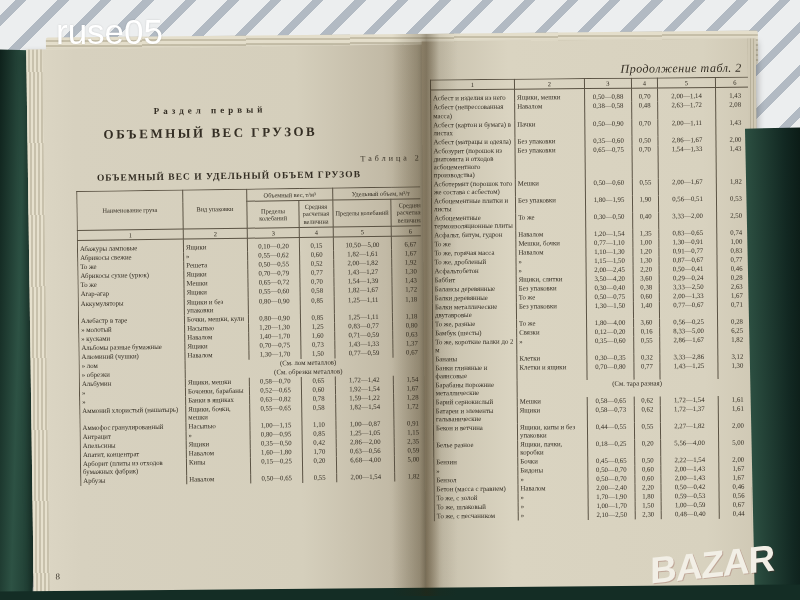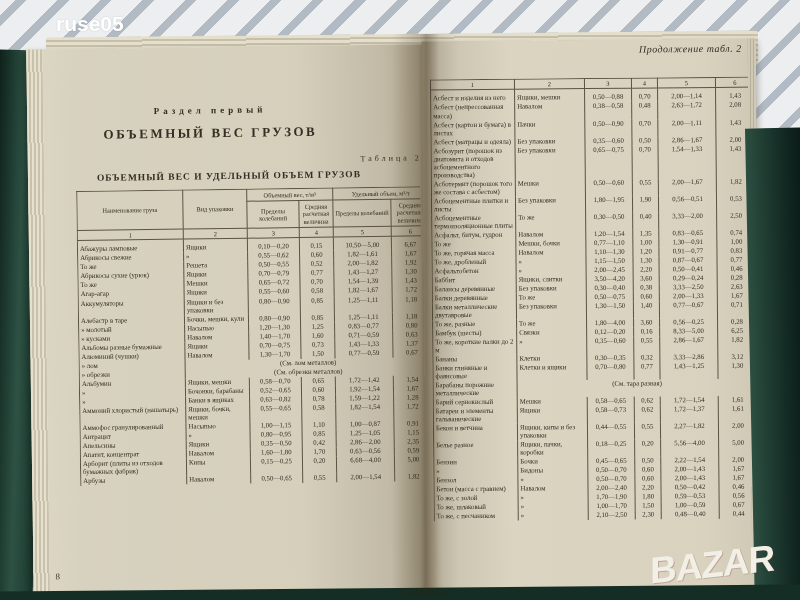--- a/index.html
+++ b/index.html
@@ -50,24 +50,24 @@
   .tbl tbody td{border-left:0.5px solid #5b5344;border-right:0.5px solid #5b5344;
     padding:0 2px 1px 2px;vertical-align:top;}
   .tbl tbody tr:first-child td{padding-top:4px;}
   .tbl td.c0,.tbl td.cn{text-align:left;}
   .tbl td.c1{text-align:left;}
   .tbl td.c2,.tbl td.c3,.tbl td.c4,.tbl td.c5{text-align:center;}
   .tbl td.note{text-align:center;}
   .tbl-left{width:352px;}
   .rp-tblwrap{position:absolute;top:38px;left:8px;width:326px;overflow:hidden;}
   .tbl-right{width:324px;}
-  .continuation{position:absolute;top:4px;right:14px;font-style:italic;font-size:10px;letter-spacing:.5px;}
+  .continuation{position:absolute;top:22px;right:14px;font-style:italic;font-size:12px;letter-spacing:.5px;}
   
   .watermark{position:absolute;top:12px;left:56px;z-index:10;color:#fff;
-    font-family:"Liberation Sans",sans-serif;font-weight:bold;font-size:21px;
+    font-family:"Liberation Sans",sans-serif;font-weight:normal;font-size:35px;
     text-shadow:0 0 2px rgba(0,0,0,.15);text-align:center;}
   .bazar{position:absolute;bottom:14px;right:26px;z-index:10;color:#f2efe6;
     font-family:"Liberation Sans",sans-serif;font-weight:bold;font-size:37px;
     letter-spacing:-1px;transform:rotate(-6deg) skewX(-6deg);
     text-shadow:1px 1px 0 rgba(120,40,40,.25);}
 </style>
 </head>
 <body>
 
 <div class="scene">

